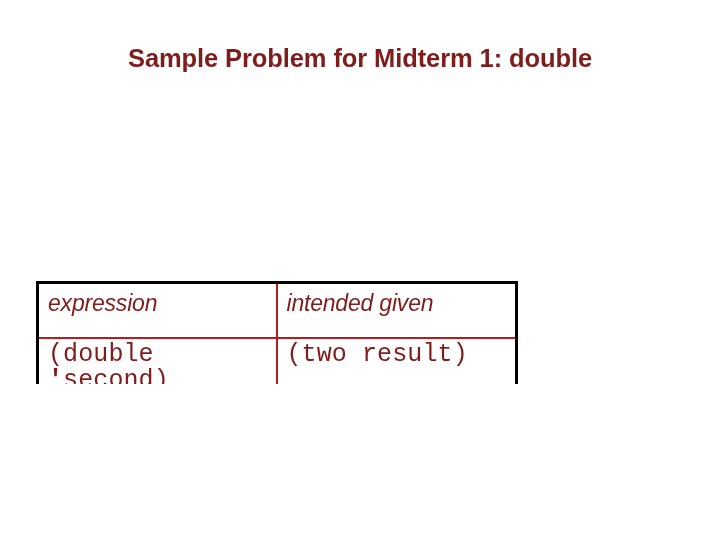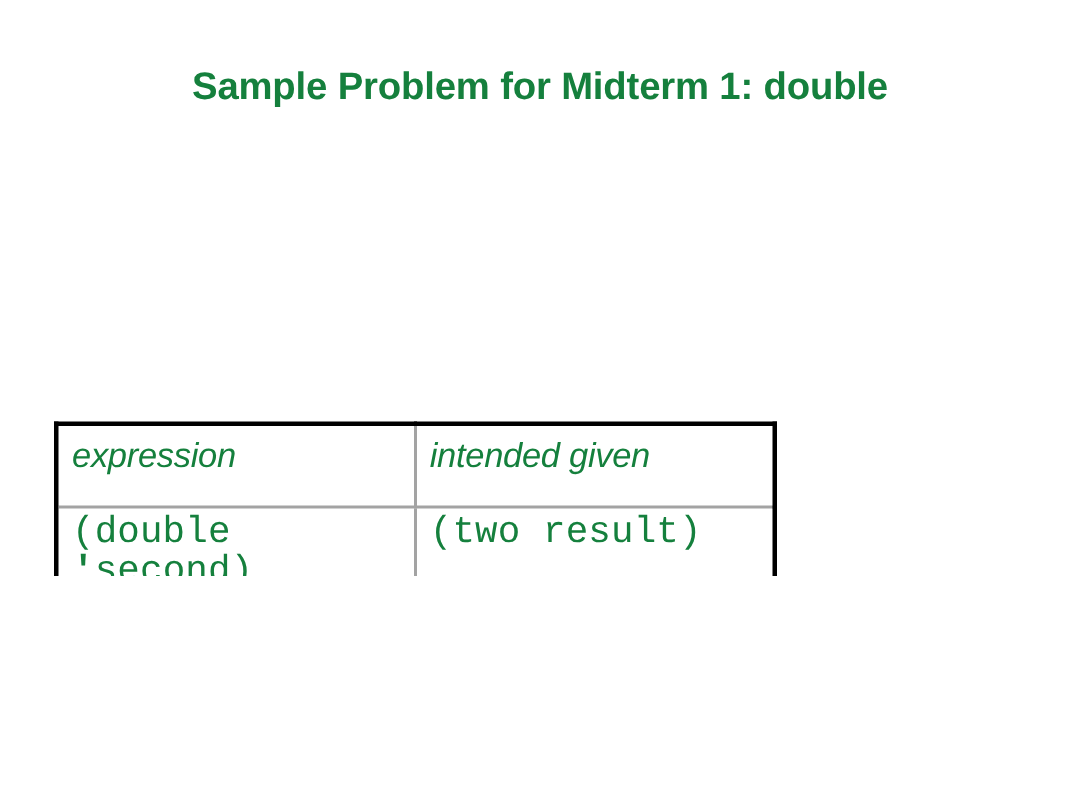--- a/index.html
+++ b/index.html
@@ -9,21 +9,21 @@
     background: #ffffff;
   }
 
   #slide {
     position: relative;
     width: 720px;
     height: 384px;
     background: #ffffff;
     overflow: hidden;
     font-family: "Liberation Sans", sans-serif;
-    color: #15803d;
+    color: #7f1d1d;
     -webkit-font-smoothing: none;
   }
 
   
   #slide-title {
     position: absolute;
     left: 30px;
     top: 42px;
     width: 660px;
     text-align: center;
@@ -64,21 +64,21 @@
     width: 479px;
     border-collapse: collapse;
     table-layout: fixed;
     border: 3px solid #000000;
   }
 
   #expr-table col.col-expr { width: 239px; }
   #expr-table col.col-result { width: 240px; }
 
   #expr-table td {
-    border: 2px solid #a3a3a3;
+    border: 2px solid #b91c1c;
     padding: 3px 6px 3px 9px;
     vertical-align: top;
     font-size: 21px;
     line-height: 25px;
   }
 
   #expr-table tr.header-row td {
     font-family: "Liberation Sans", sans-serif;
     font-style: italic;
     font-size: 23px;

